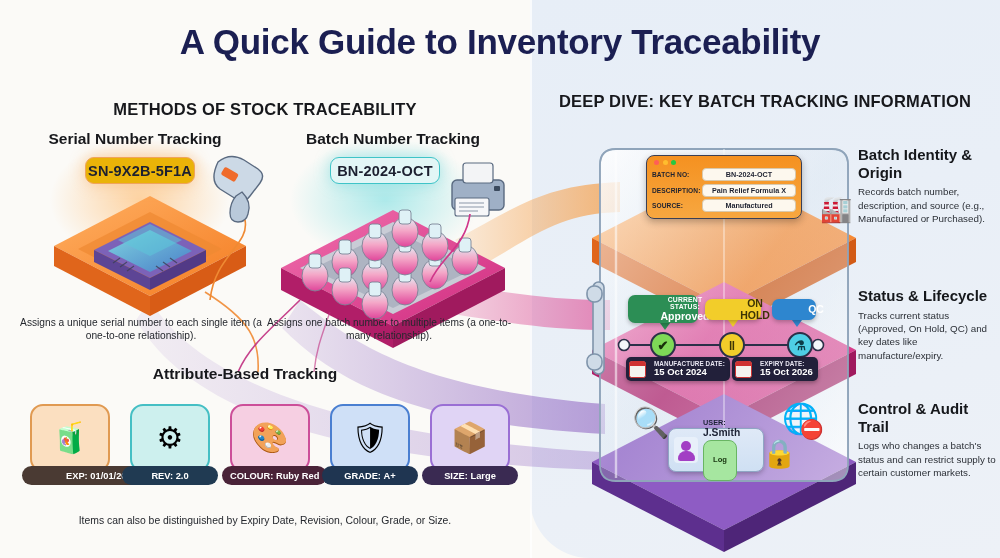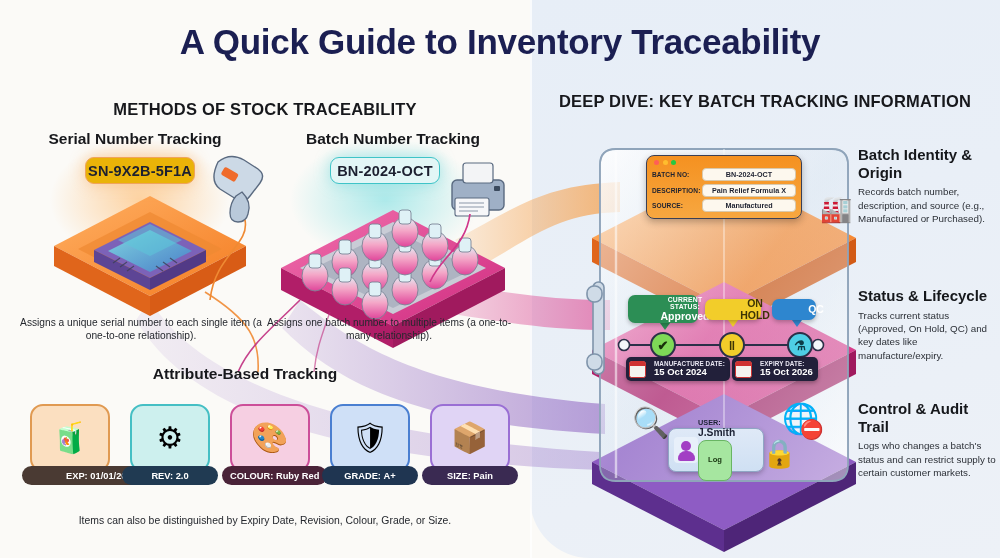--- a/index.html
+++ b/index.html
@@ -151,21 +151,21 @@
   .date-chip .k { font-size: 6.3px; font-weight: bold; color: #e8e6f2; letter-spacing:.1px; }
   .date-chip .v { font-size: 9.5px; font-weight: bold; color: #ffffff; }
   #date-mfg { left: 626px; top: 357px; }
   #date-exp { left: 732px; top: 357px; }
 
   
   .user-card {
     position: absolute; left: 668px; top: 428px; width: 96px; height: 44px;
     background: linear-gradient(180deg,#dfe9f7 0%, #cfe0f3 100%);
     border: 1.5px solid #8fa6c4; border-radius: 8px;
-    display: flex; align-items: center; padding: 0 5px;
+    display: flex; align-items: center; gap: 5px; padding: 0 5px;
     box-shadow: 0 2px 5px rgba(0,0,0,.25);
   }
   .user-card .ava {
     width: 24px; height: 26px; flex: none; position: relative;
     background: #e8f0fa; border-radius: 4px;
   }
   .user-card .ava::before {
     content:""; position:absolute; left:7px; top:4px; width:10px; height:10px;
     border-radius:50%; background:#a23fc4;
   }
@@ -418,21 +418,21 @@
       </div>
       <div class="attr-label" style="background: rgb(31, 53, 81); left: 292px; min-width: 96px;">
         <span>GRADE:&nbsp;</span>
         <b>A+</b>
       </div>
       <div class="attr-card" style="left: 400px; background: rgb(224, 212, 245); border: 2px solid rgb(154, 111, 212);">
         <span class="glyph">📦</span>
       </div>
       <div class="attr-label" style="background: rgb(58, 42, 82); left: 392px; min-width: 96px;">
         <span>SIZE:&nbsp;</span>
-        <b>Pain</b>
+        <b>Large</b>
       </div>
     </div>
 
   <div class="batch-win">
     <div class="win-dots" id="win-dots">
         <i style="background: rgb(255, 95, 87);"></i>
         <i style="background: rgb(255, 189, 46);"></i>
         <i style="background: rgb(40, 200, 64);"></i>
       </div>
     <div id="win-rows">

